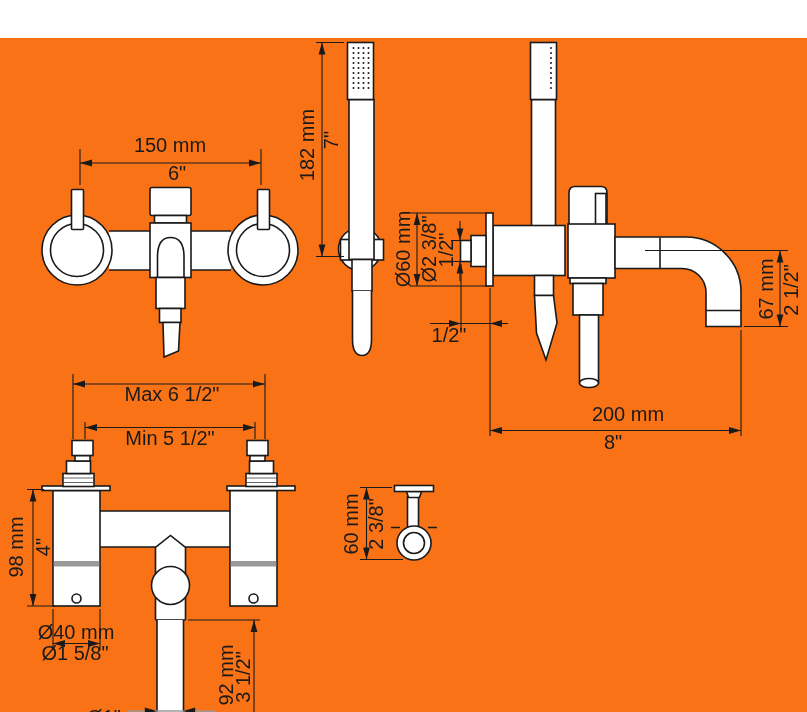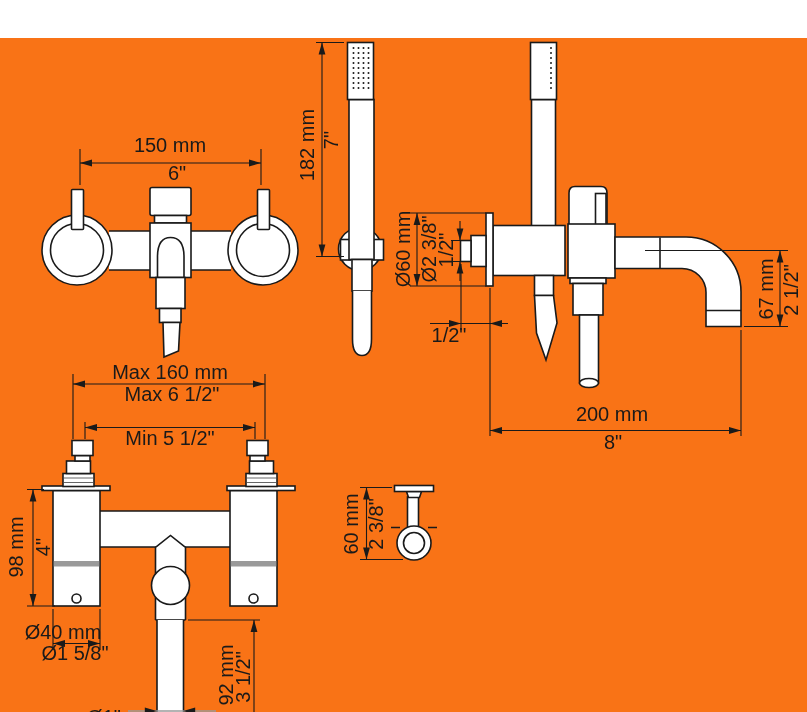--- a/index.html
+++ b/index.html
@@ -181,29 +181,28 @@
 
 <div class="t r" style="left:252px;top:96px;width:110px">182 mm</div>
 <div class="t r" style="left:301px;top:91px;width:60px">7"</div>
 
 <div class="t r" style="left:348px;top:200px;width:110px">Ø60 mm</div>
 <div class="t r" style="left:374px;top:200px;width:110px">Ø2 3/8"</div>
 <div class="t r" style="left:416px;top:201px;width:60px">1/2"</div>
 <div class="t" style="left:419px;top:286px;width:60px">1/2"</div>
 <div class="t r" style="left:711px;top:240px;width:110px">67 mm</div>
 <div class="t r" style="left:736px;top:241px;width:110px">2 1/2"</div>
-<div class="t" style="left:552px;top:365px;width:120px">200 mm</div>
+<div class="t" style="left:568px;top:365px;width:120px">200 mm</div>
 <div class="t" style="left:583px;top:393px;width:60px">8"</div>
 
-<div class="t" style="left:90px;top:323px;width:160px">Max 160 mm</div>
 <div class="t" style="left:92px;top:345px;width:160px">Max 6 1/2"</div>
 <div class="t" style="left:90px;top:389px;width:160px">Min 5 1/2"</div>
 <div class="t r" style="left:-39px;top:498px;width:110px">98 mm</div>
 <div class="t r" style="left:13px;top:498px;width:60px">4"</div>
-<div class="t" style="left:8px;top:583px;width:110px">Ø40 mm</div>
+<div class="t" style="left:21px;top:583px;width:110px">Ø40 mm</div>
 <div class="t" style="left:20px;top:604px;width:110px">Ø1 5/8"</div>
 <div class="t" style="left:74px;top:668px;width:60px">Ø1"</div>
 <div class="t r" style="left:171px;top:626px;width:110px">92 mm</div>
 <div class="t r" style="left:188px;top:628px;width:110px">3 1/2"</div>
 
 <div class="t r" style="left:296px;top:475px;width:110px">60 mm</div>
 <div class="t r" style="left:321px;top:475px;width:110px">2 3/8"</div>
 </div>
 
 </body></html>

